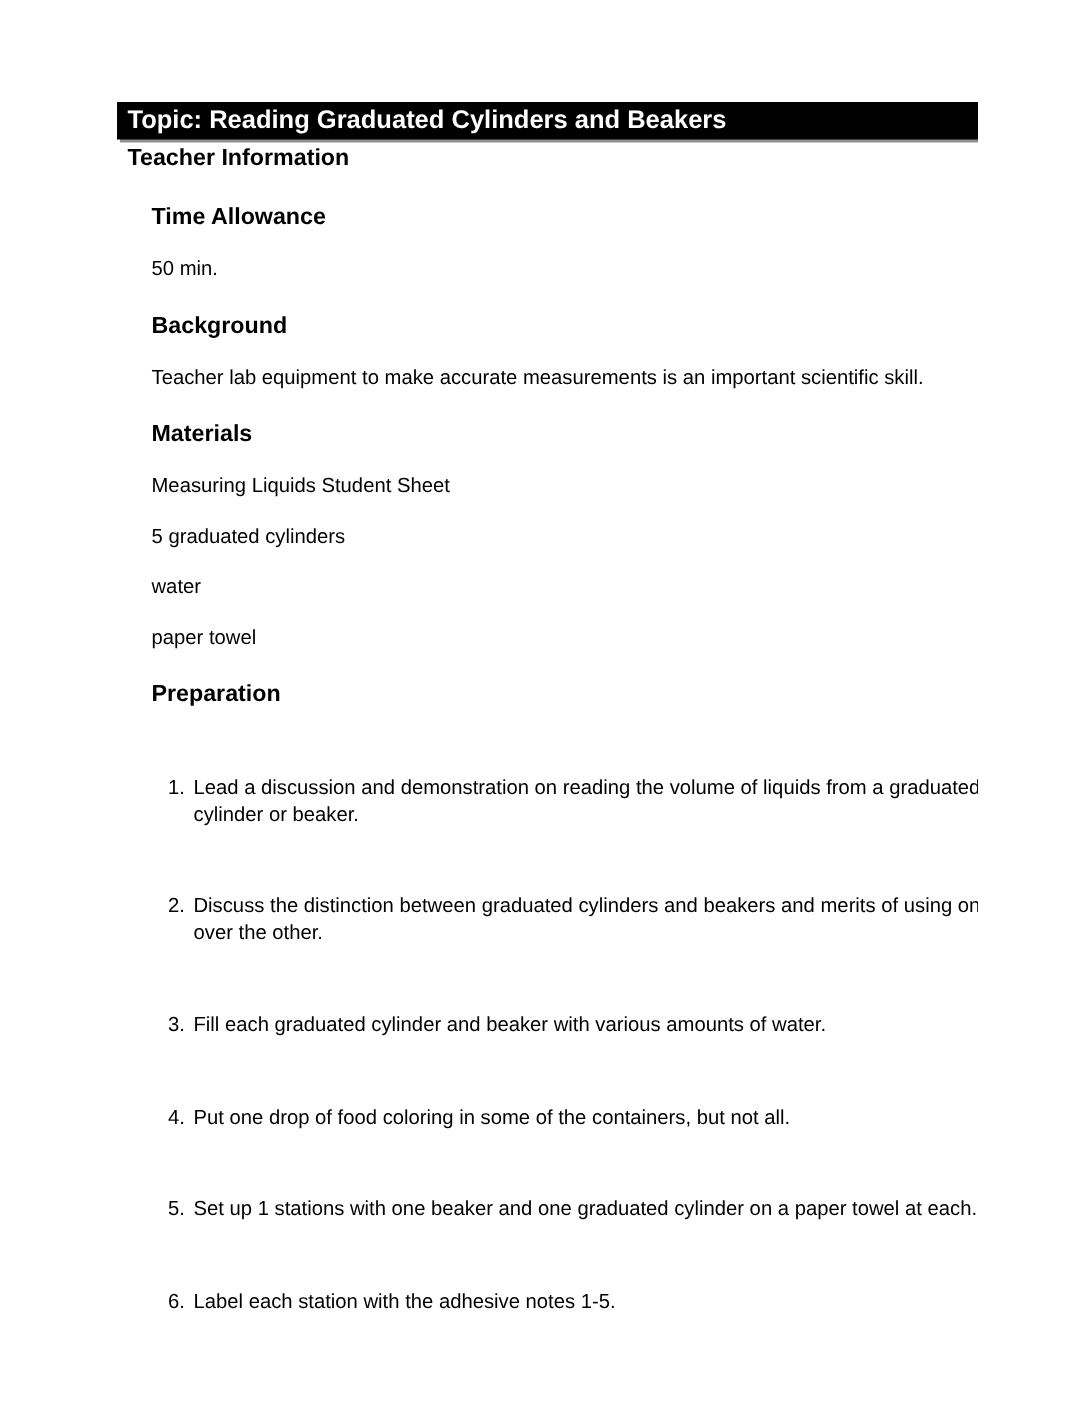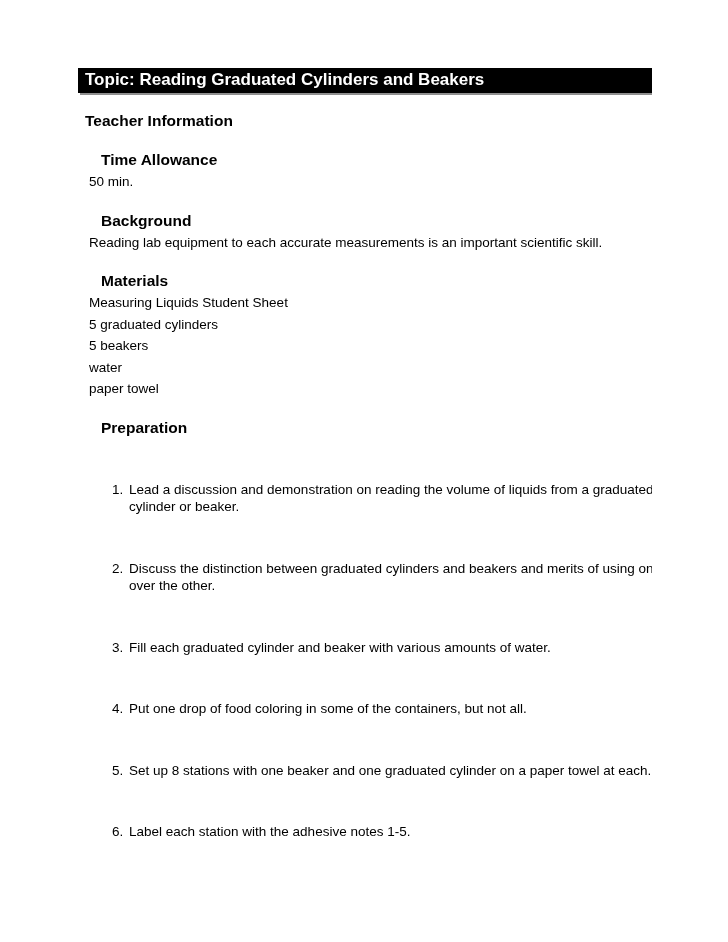--- a/index.html
+++ b/index.html
@@ -26,31 +26,31 @@
     line-height: 20px;
     padding: 2px 7px 3px 7px;
     box-shadow: 2px 2px 0 #8f8f8f;
     box-sizing: border-box;
     width: 604px;
   }
   .subtitle {
     font-weight: 700;
     font-size: 15.5px;
     line-height: 19px;
-    margin: 18px 0 0 7px;
+    margin: 3px 0 0 7px;
   }
   .doc-section { margin: 20px 0 0 7px; }
   .doc-section h3 {
     font-weight: 700;
     font-size: 15.5px;
     line-height: 19px;
     margin: 0 0 2px 16px;
   }
   .doc-section p {
-    margin: 4px;
+    margin: 16px;
     font-size: 13.5px;
     line-height: 17.5px;
   }
   .doc-section ol {
     margin: 1px 0 0 0;
     padding: 0 0 0 42px;
   }
   .doc-section li {
     font-size: 13.5px;
     line-height: 17.5px;
@@ -71,38 +71,37 @@
 
     <div class="subtitle">Teacher Information</div>
 
     <div class="doc-section">
       <h3>Time Allowance</h3>
       <p>50 min.</p>
     </div>
 
     <div class="doc-section">
       <h3>Background</h3>
-      <p>Reading lab equipment to each accurate measurements is an important scientific skill.</p>
+      <p>Teacher lab equipment to make accurate measurements is an important scientific skill.</p>
     </div>
 
     <div class="doc-section">
       <h3>Materials</h3>
       <p>Measuring Liquids Student Sheet</p>
       <p>5 graduated cylinders</p>
-      <p>5 beakers</p>
       <p>water</p>
       <p>paper towel</p>
     </div>
 
     <div class="doc-section">
       <h3>Preparation</h3>
       <ol>
         <li>Lead a discussion and demonstration on reading the volume of liquids from a graduated cylinder or beaker.</li>
         <li>Discuss the distinction between graduated cylinders and beakers and merits of using one over the other.</li>
         <li>Fill each graduated cylinder and beaker with various amounts of water.</li>
         <li>Put one drop of food coloring in some of the containers, but not all.</li>
-        <li>Set up 8 stations with one beaker and one graduated cylinder on a paper towel at each.</li>
+        <li>Set up 1 stations with one beaker and one graduated cylinder on a paper towel at each.</li>
         <li>Label each station with the adhesive notes 1-5.</li>
       </ol>
     </div>
 
   </div>
 </div>
 
 </body></html>

